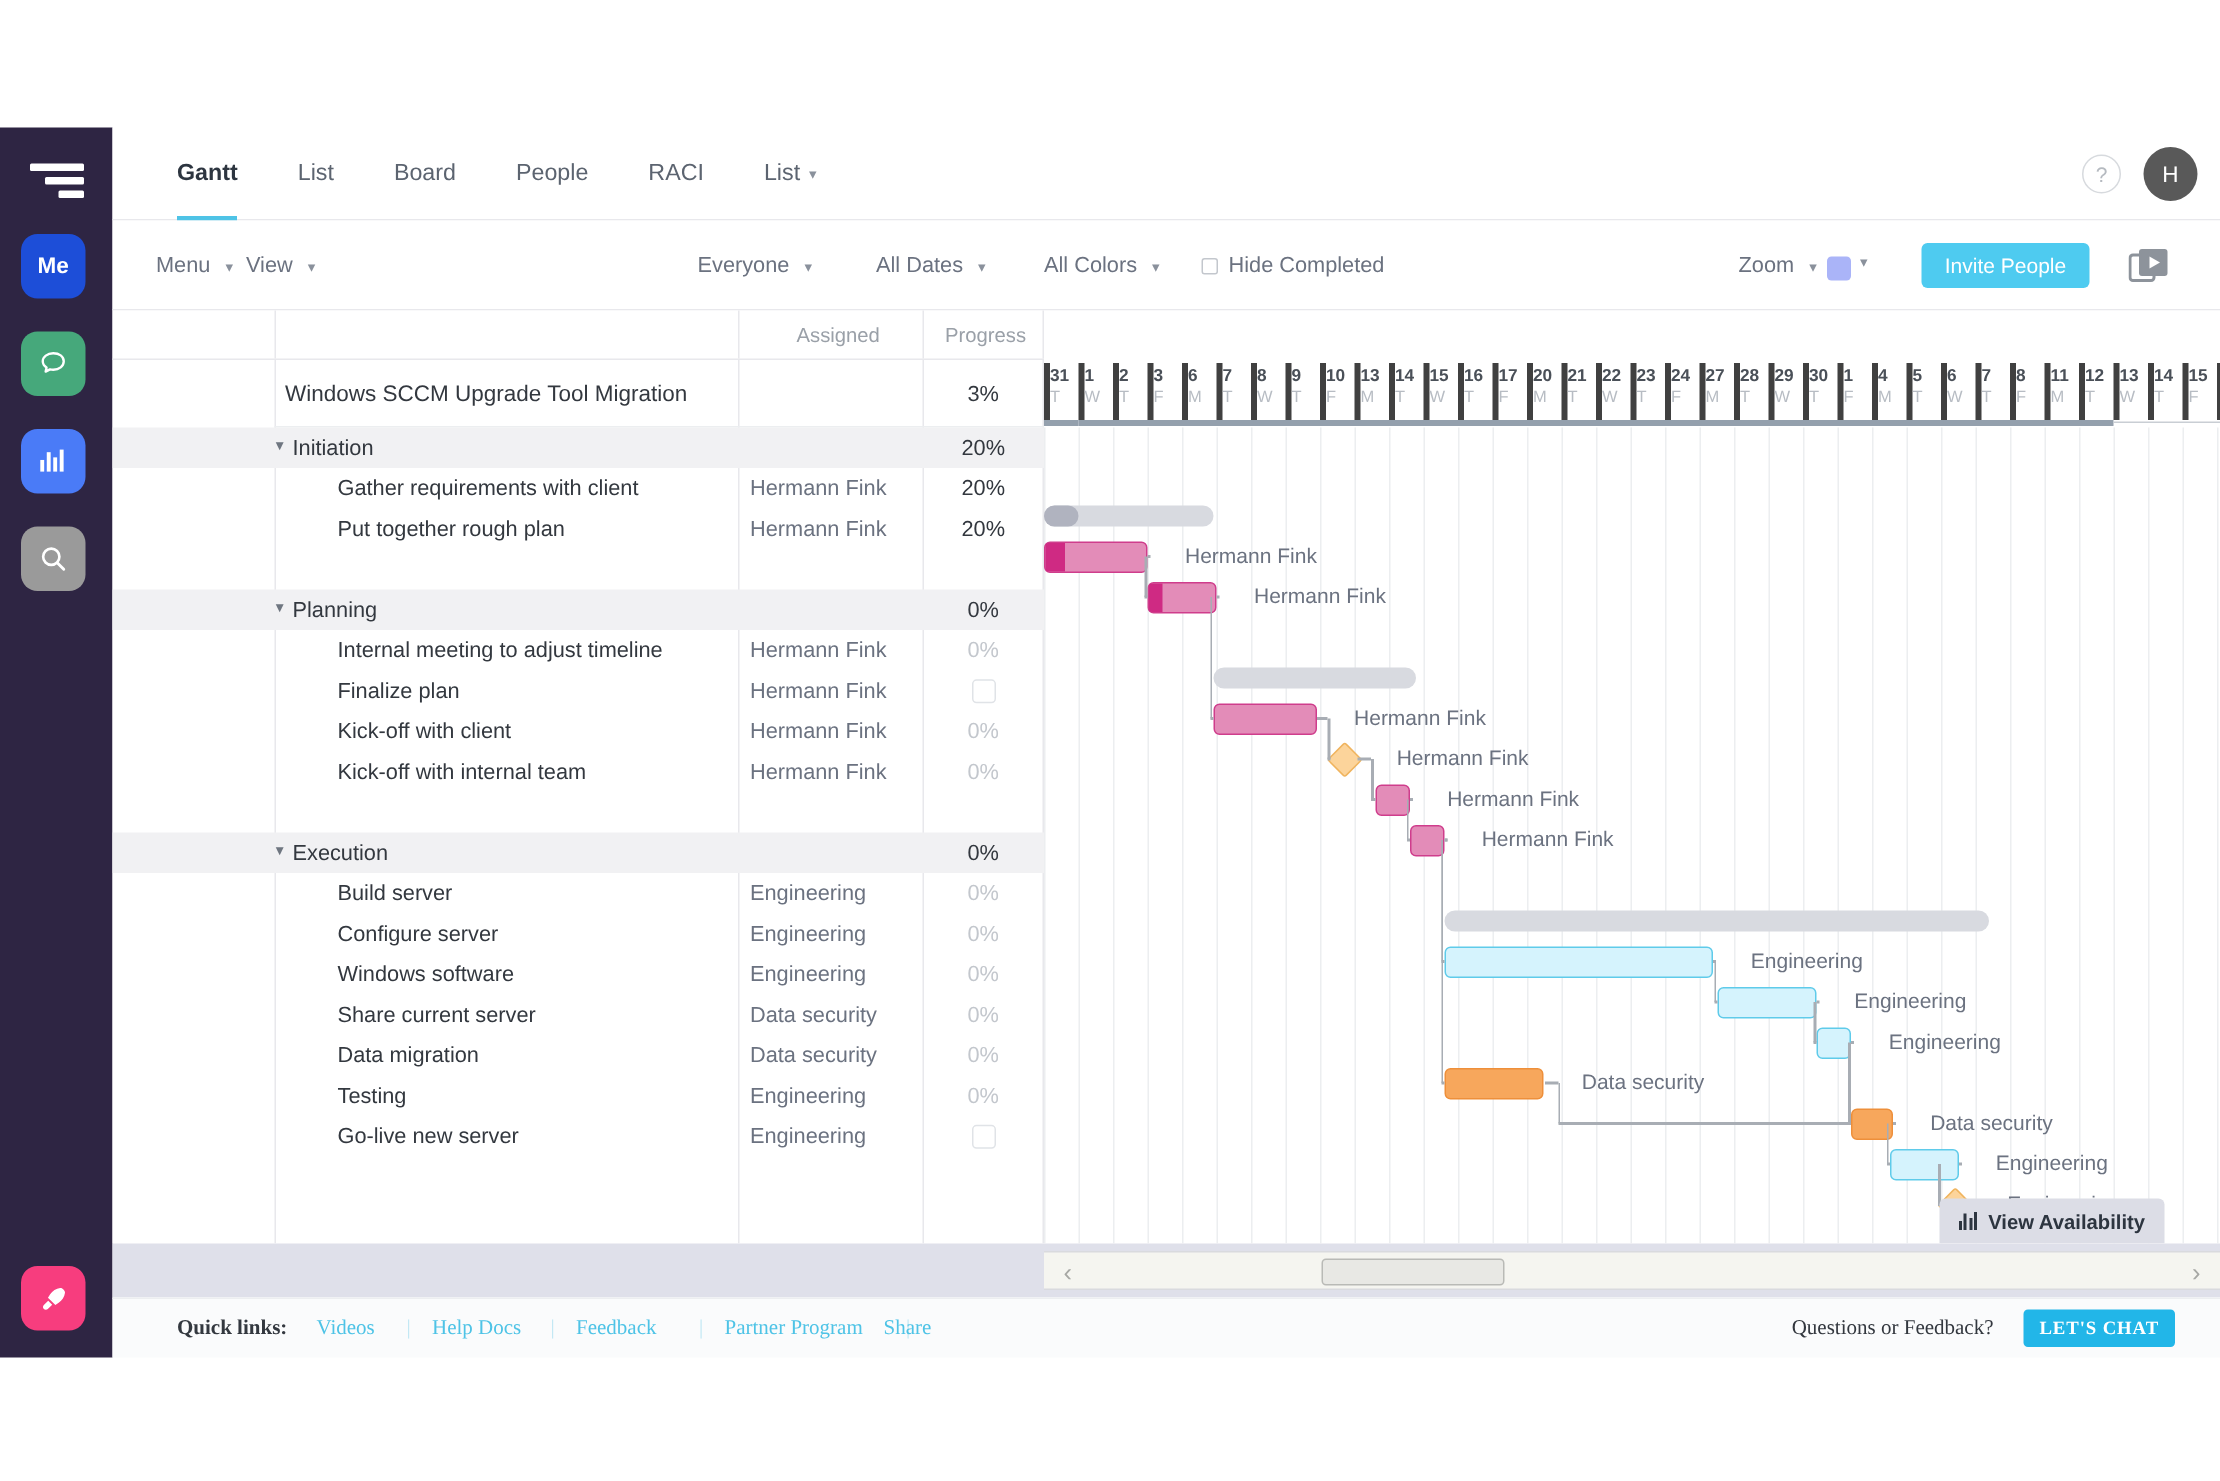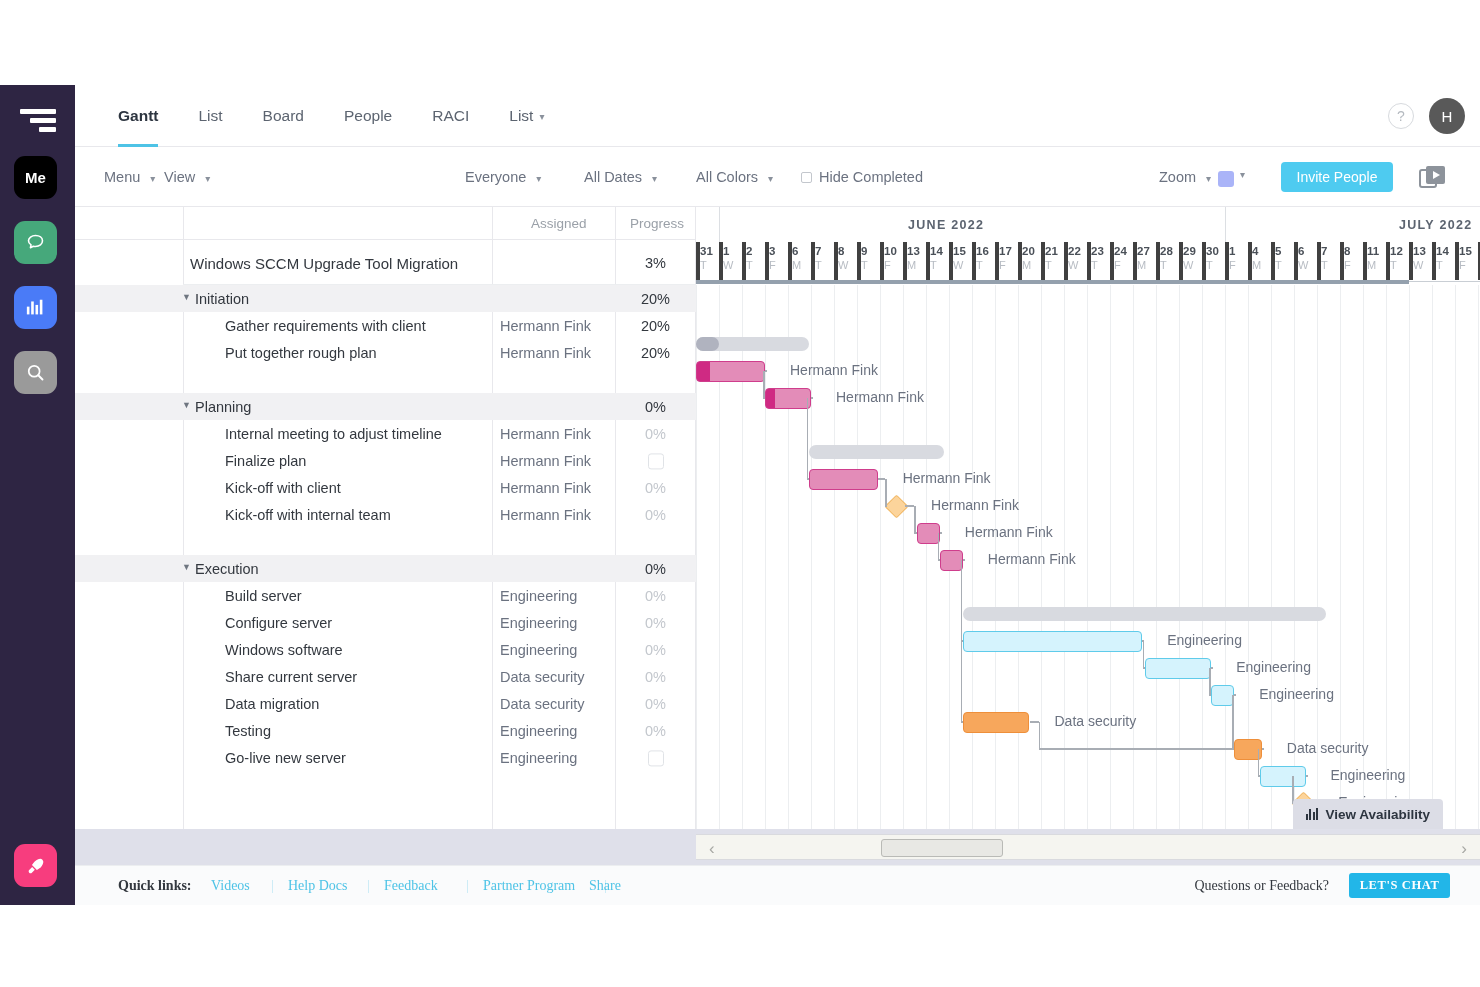--- a/index.html
+++ b/index.html
@@ -21,21 +21,21 @@
   }
   .rail-logo i { display:block; background:#fff; border-radius:1px; margin-left:auto; }
   .rail-logo i:nth-child(1){ width:36px; height:5px; }
   .rail-logo i:nth-child(2){ width:26px; height:5px; margin-top:4px; }
   .rail-logo i:nth-child(3){ width:17px; height:5px; margin-top:4px; }
   .rail-btn {
     position: absolute; left: 14px; width: 43px; height: 43px; border-radius: 11px;
     display:flex; align-items:center; justify-content:center;
     color:#fff; font-size:15px; font-weight:600;
   }
-  .rail-btn.me   { top: 71px;  background:#000000; }
+  .rail-btn.me   { top: 71px;  background:#1d4ed8; }
   .rail-btn.chat { top: 136px; background:#46a87b; }
   .rail-btn.rep  { top: 201px; background:#4a7bf7; }
   .rail-btn.srch { top: 266px; background:#9a9a9a; }
   .rail-btn.rocket { top: 759px; background:#f73d7e; }
 
   
   .topbar {
     position:absolute; left:75px; top:85px; right:0; height:62px;
     background:#fff; border-bottom:1px solid #e8e8ec;
   }
@@ -446,26 +446,20 @@
     <div class="trow task">
       <div class="t-name">Go-live new server</div>
       <div class="t-assigned">Engineering</div>
       <div class="t-progress"><span class="box"></span></div>
     </div>
     <div class="trow spacer"></div>
   </div>
 
   <div class="timeline">
 
-    <div class="tl-monthrow">
-      <div class="tl-monthdiv" style="left:23px"></div>
-      <div class="tl-monthdiv" style="left:529px"></div>
-      <div class="tl-month" style="left:212px">JUNE 2022</div>
-      <div class="tl-month" style="left:703px">JULY 2022</div>
-    </div>
 
     <div class="tl-dayrow" id="dayrow">
         <div class="tl-day" style="left: 0px;">
           <div class="d">31</div>
           <div class="w">T</div>
         </div>
         <div class="tl-day" style="left: 23px;">
           <div class="d">1</div>
           <div class="w">W</div>
         </div>

